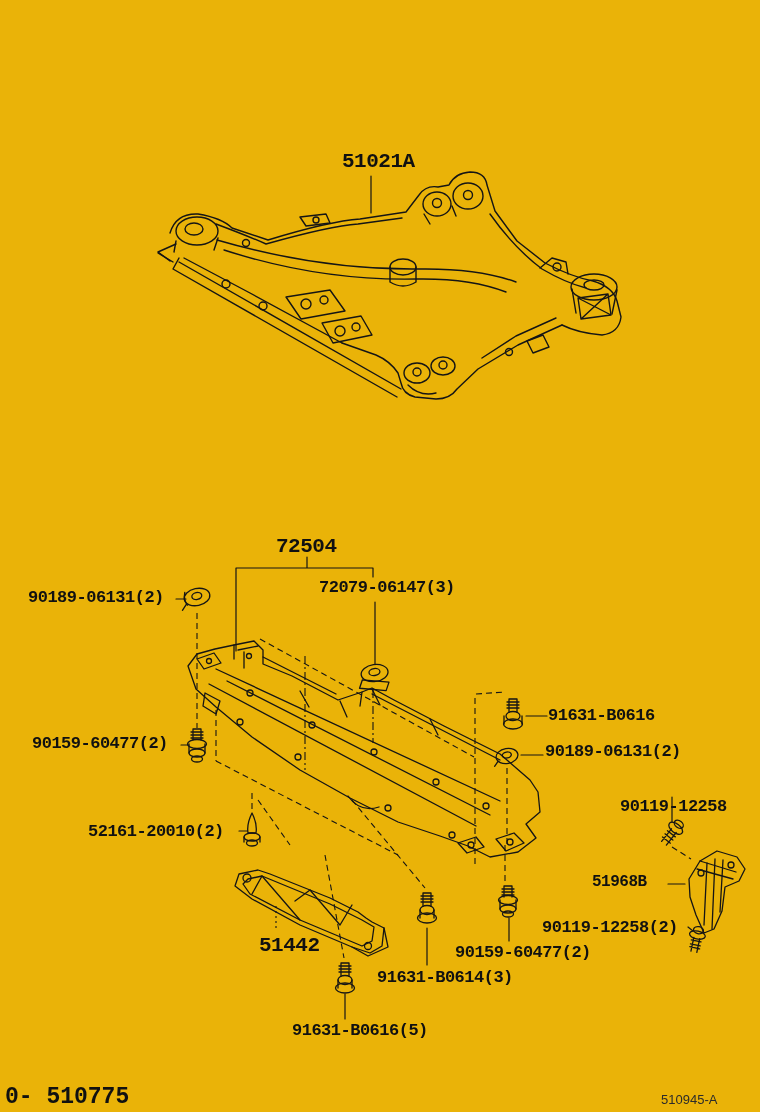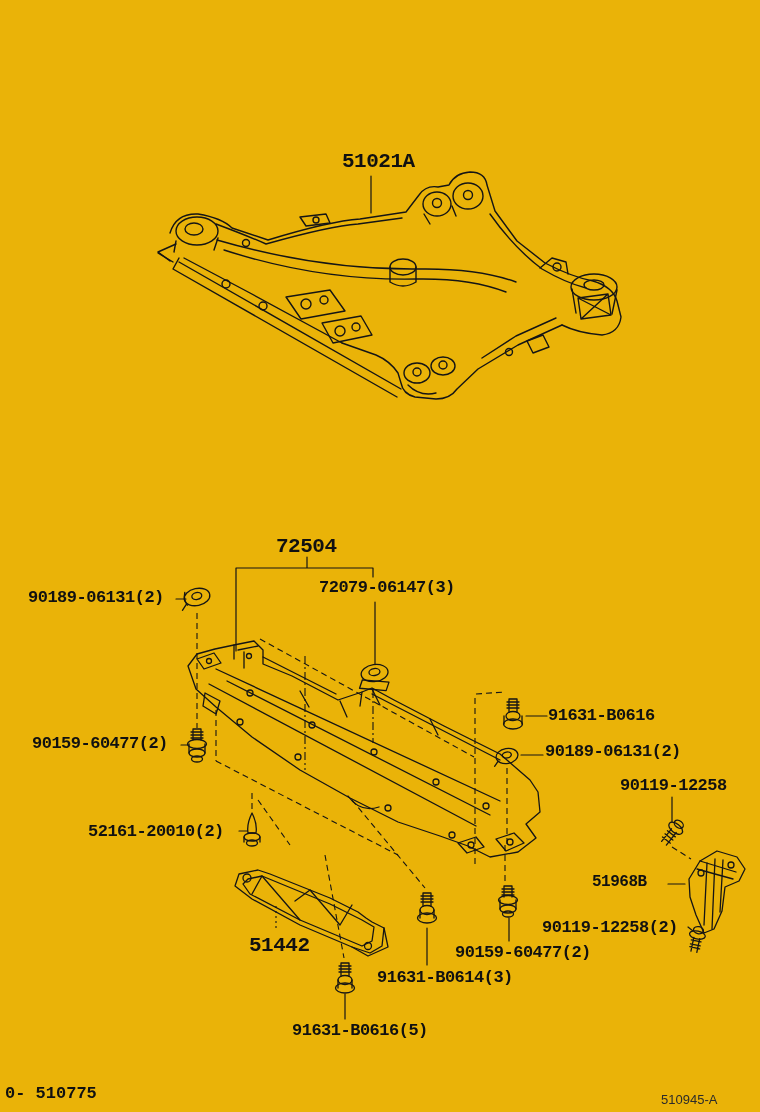--- a/index.html
+++ b/index.html
@@ -19,21 +19,21 @@
     line-height:1.08;
     color:#111;
     white-space:nowrap;
     letter-spacing:-0.5px;
   }
   .lbl.big{font-size:21px;}
   .lbl.mid{font-size:16px;}
   .footer-left{
     position:absolute;left:5px;top:1084px;
     font-family:"Liberation Mono","DejaVu Sans Mono",monospace;
-    font-weight:700;font-size:17px;color:#111;white-space:nowrap;
+    font-weight:700;font-size:23px;color:#111;white-space:nowrap;
   }
   .footer-right{
     position:absolute;left:661px;top:1092px;
     font-family:"Liberation Sans","DejaVu Sans",sans-serif;
     font-weight:400;font-size:13px;color:#2b2b2b;white-space:nowrap;
   }
 </style>
 </head>
 <body>
 
@@ -242,25 +242,25 @@
       <path stroke-dasharray="2,3" d="M276,906 L276,931"></path>
     </g>
   </svg>
 
   <div class="lbl big" style="left:342px;top:151px;">51021A</div>
   <div class="lbl big" style="left:276px;top:536px;">72504</div>
   <div class="lbl" style="left:28px;top:589px;">90189-06131(2)</div>
   <div class="lbl" style="left:319px;top:579px;">72079-06147(3)</div>
   <div class="lbl" style="left:548px;top:707px;">91631-B0616</div>
   <div class="lbl" style="left:545px;top:743px;">90189-06131(2)</div>
-  <div class="lbl" style="left:620px;top:777px;">90119-12258</div>
+  <div class="lbl" style="left:620px;top:798px;">90119-12258</div>
   <div class="lbl" style="left:32px;top:735px;">90159-60477(2)</div>
   <div class="lbl" style="left:88px;top:823px;">52161-20010(2)</div>
   <div class="lbl mid" style="left:592px;top:874px;">51968B</div>
   <div class="lbl" style="left:542px;top:919px;">90119-12258(2)</div>
   <div class="lbl" style="left:455px;top:944px;">90159-60477(2)</div>
   <div class="lbl" style="left:377px;top:969px;">91631-B0614(3)</div>
-  <div class="lbl big" style="left:249px;top:935px;">51442</div>
+  <div class="lbl big" style="left:259px;top:935px;">51442</div>
   <div class="lbl" style="left:292px;top:1022px;">91631-B0616(5)</div>
 
   <div class="footer-left">0- 510775</div>
   <div class="footer-right">510945-A</div>
 </div>
 
 </body></html>

